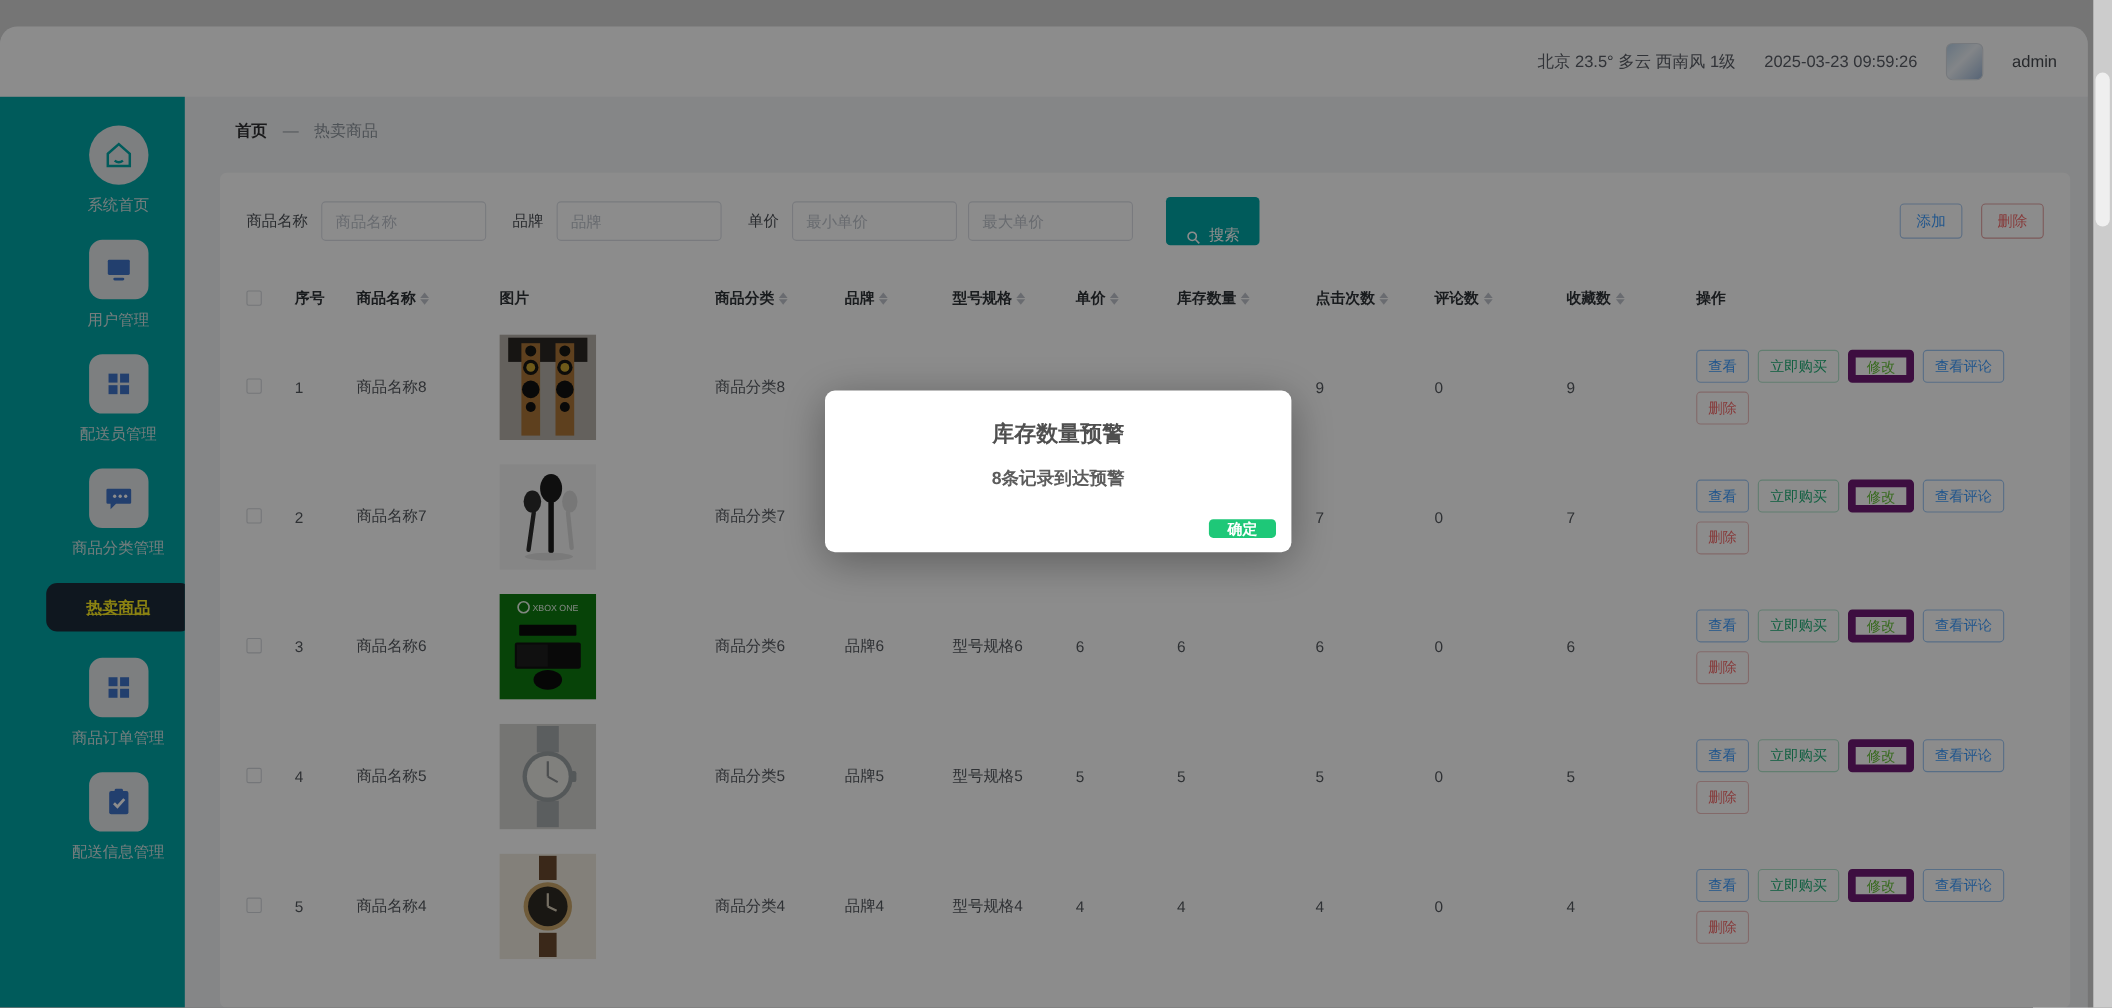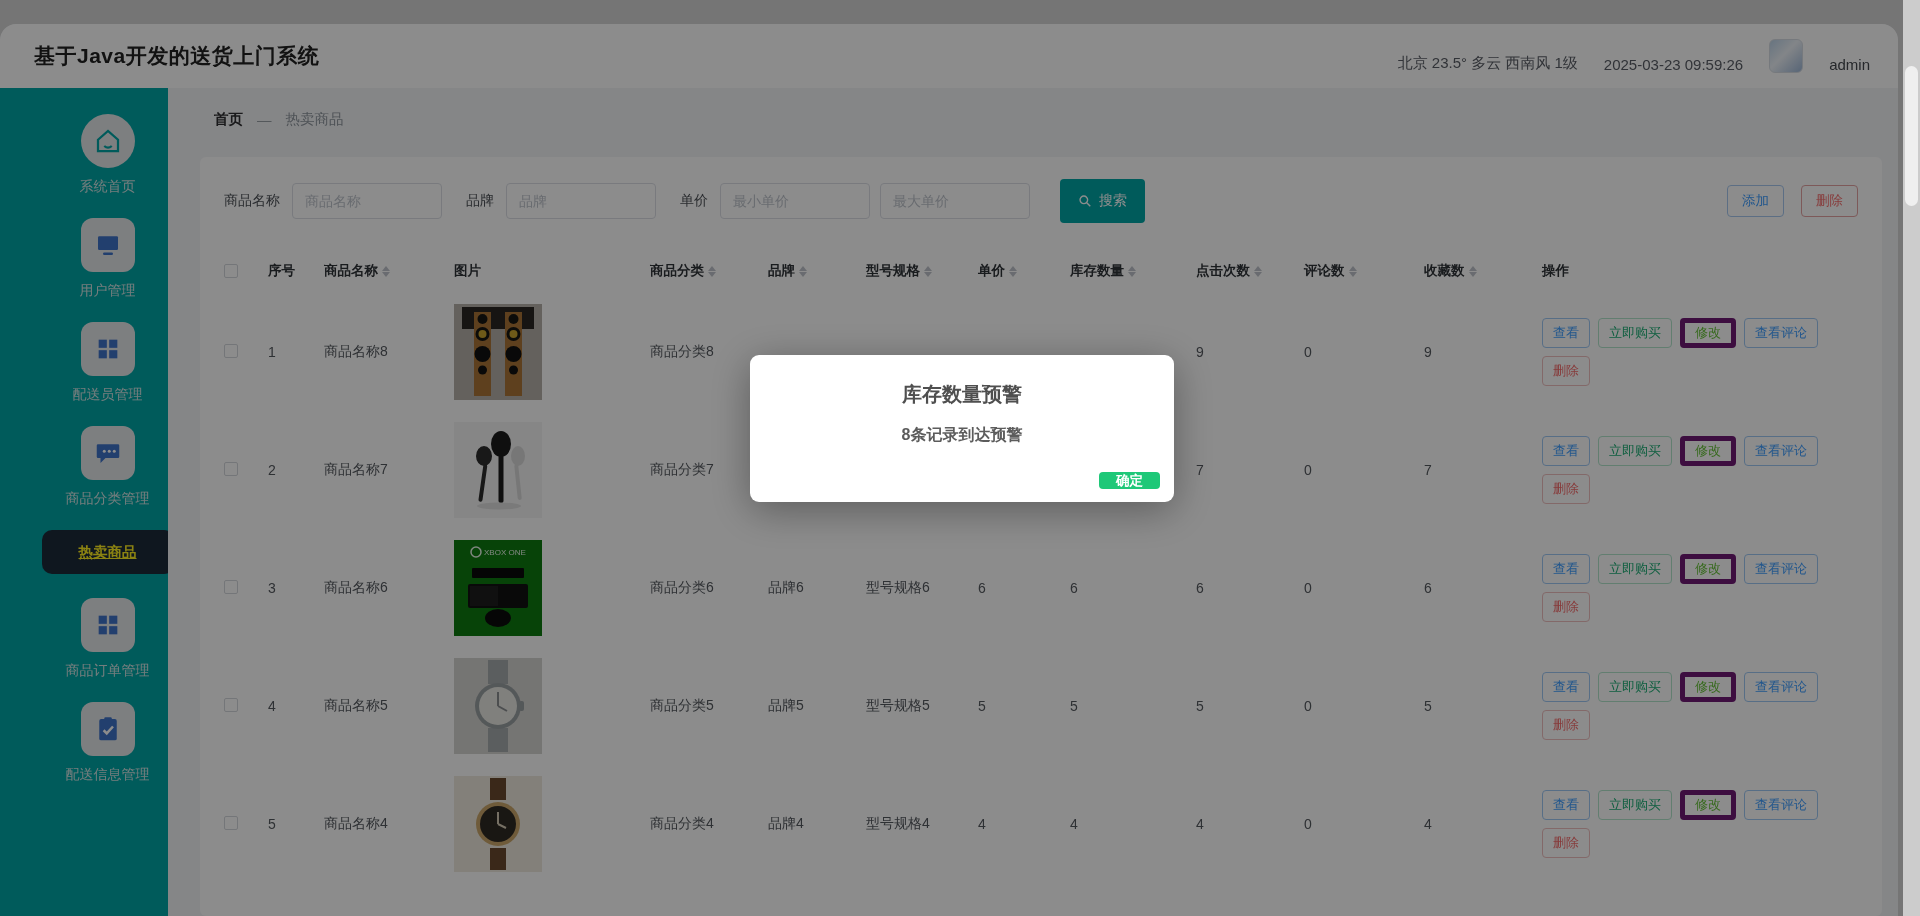--- a/index.html
+++ b/index.html
@@ -7,21 +7,21 @@
     font-family:"Liberation Sans","DejaVu Sans",sans-serif; background:#d6d6d6; }
 
   
   .window { position:absolute; top:24px; left:0; right:22px; bottom:0;
     background:#f3f4f6; border-radius:16px 16px 0 0; overflow:hidden; }
 
   
   .topbar { height:64px; background:#ffffff; display:flex; align-items:center;
     padding:0 28px 0 34px; border-radius:16px 16px 0 0; }
   .app-title { font-size:21px; font-weight:bold; color:#222; letter-spacing:.5px; }
-  .topbar-right { margin-left:auto; display:flex; align-items:flex-end; gap:26px; }
+  .topbar-right { margin-left:auto; display:flex; align-items:center; gap:26px; }
   .weather, .datetime { font-size:15px; color:#5a5e66; }
   .avatar { width:34px; height:34px; border-radius:6px;
     background:linear-gradient(135deg,#bcd4ea 0%,#eef3f8 45%,#9fb8d8 100%);
     border:1px solid #d7dde4; }
   .username { font-size:15px; color:#45494f; }
 
   
   .main { display:flex; height:calc(100% - 64px); }
 
   
@@ -52,21 +52,21 @@
     padding:22px 24px; overflow:hidden; }
 
   
   .filters { display:flex; align-items:center; gap:10px; }
   .f-label { font-size:14px; color:#4d5157; margin-right:2px; }
   .f-group { display:flex; align-items:center; gap:10px; margin-right:14px; }
   .f-input { width:150px; height:36px; border:1px solid #dcdfe6; border-radius:4px;
     padding:0 12px; font-size:14px; color:#333; background:#fff; outline:none; }
   .f-input::placeholder { color:#bfc4cc; }
   .search-btn { height:44px; padding:0 18px; background:var(--teal); color:#fff;
-    border:none; border-radius:4px; font-size:14px; display:flex; align-items:center;
+    border:none; border-radius:4px; font-size:14px; display:flex; align-items:flex-end;
     gap:7px; cursor:pointer; margin-left:6px; }
   .right-btns { margin-left:auto; display:flex; gap:17px; }
   .btn-add { height:32px; padding:0 14px; background:#fff; border:1px solid #a8c9f0;
     color:var(--link_blue); border-radius:4px; font-size:13.5px; cursor:pointer; }
   .btn-del { height:32px; padding:0 14px; background:#fff; border:1px solid #e4a3a3;
     color:var(--danger); border-radius:4px; font-size:13.5px; cursor:pointer; }
 
   
   .table { margin-top:26px; }
   .thead, .tr { display:grid;
@@ -81,21 +81,21 @@
   .sort .dn { border-top:5px solid #c0c4cc; }
   .tr { min-height:118px; font-size:14px; color:#55595f; }
   .checkbox { width:14px; height:14px; border:1px solid #d4d7dc; border-radius:2px;
     background:#fff; display:inline-block; cursor:pointer; }
   .thumb { width:88px; height:96px; display:block; }
   .ops { display:flex; flex-wrap:wrap; gap:8px; max-width:300px; }
   .chip { height:30px; padding:0 10px; border-radius:4px; background:#fff;
     font-size:13px; cursor:pointer; }
   .chip.view, .chip.comments { color:var(--link_blue); border:1px solid #9fc8f5; }
   .chip.buy  { color:#1fae76; border:1px solid #b2e5cd; }
-  .chip.edit { color:#67c23a; border:5px solid #701a75; }
+  .chip.edit { color:#67c23a; border:7px solid #701a75; }
   .chip.del  { color:var(--danger); border:1px solid #eec0c0; }
 
   
   .overlay { position:fixed; inset:0; background:rgba(0,0,0,0.45); z-index:50; }
   .modal { position:fixed; left:750px; top:355px; width:424px; z-index:60;
     background:#fff; border-radius:9px; box-shadow:0 8px 40px rgba(0,0,0,.35);
     padding:26px 16px 56px; text-align:center; }
   .modal-title { font-size:20px; font-weight:bold; color:#4f4f4f; }
   .modal-sub { margin-top:17px; font-size:16px; font-weight:bold; color:#5c5c5c; }
   .modal-body { margin-top:18px; font-size:13.5px; font-weight:bold; line-height:24px; }
@@ -111,21 +111,20 @@
     background:#cccccc; z-index:55; }
   .scroll-thumb { position:absolute; top:66px; left:2px; width:13px; height:140px;
     background:#efefef; border-radius:7px; cursor:pointer; }
 </style>
 </head>
 <body>
 
 <div class="window">
 
   <div class="topbar">
-    <div class="app-title">基于Java开发的送货上门系统</div>
     <div class="topbar-right">
       <span class="weather">北京 23.5° 多云 西南风 1级</span>
       <span class="datetime">2025-03-23 09:59:26</span>
       <span class="avatar"></span>
       <span class="username">admin</span>
     </div>
   </div>
 
   <div class="main">
 

